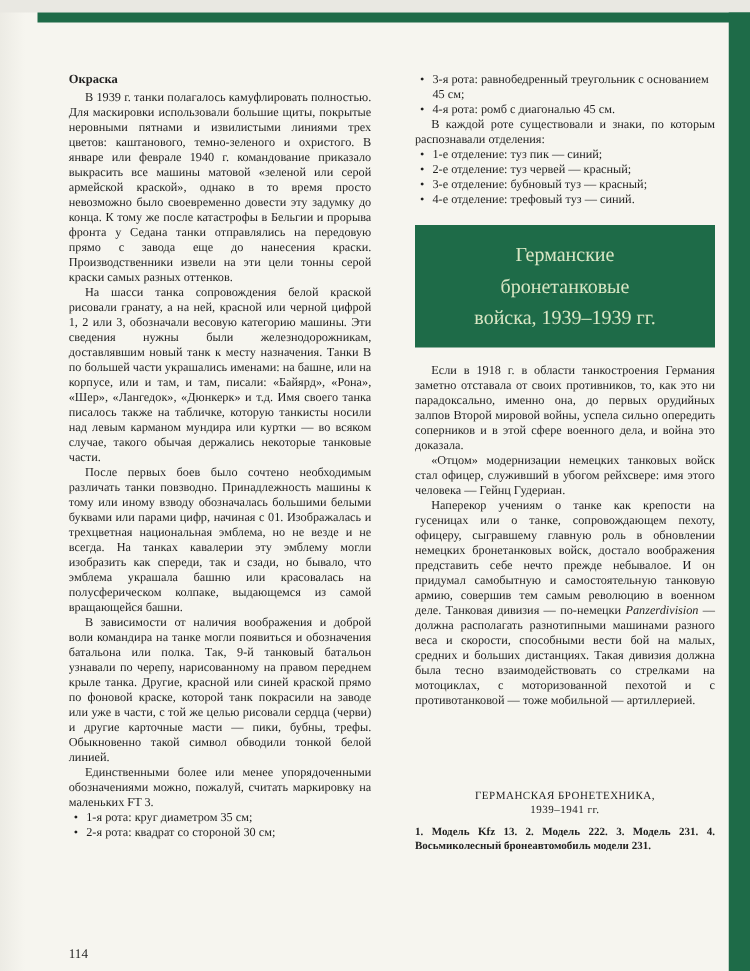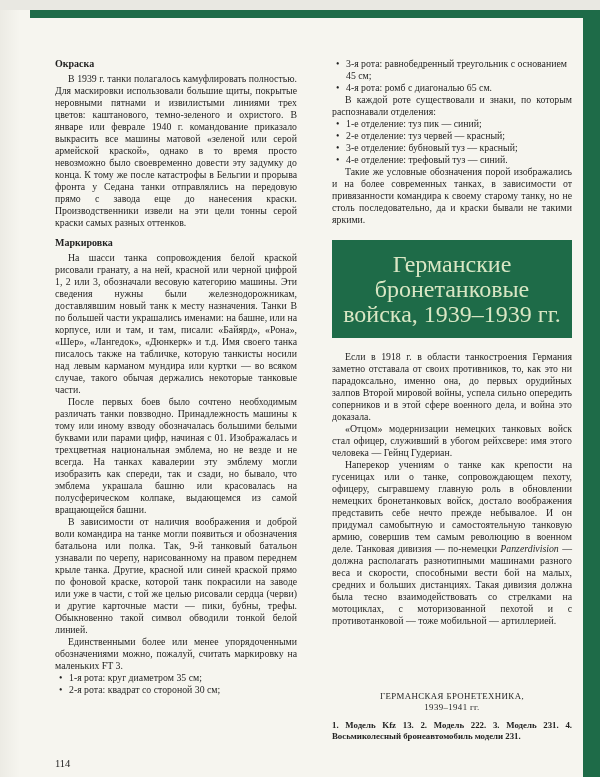--- a/index.html
+++ b/index.html
@@ -28,21 +28,21 @@
   .head-gap { margin-top:8px; }
   p.body { margin:0; text-indent:13px; }
 
   .li { position:relative; padding-left:14px; text-align:left; margin:0; }
   .li .bullet { position:absolute; left:4px; top:0; }
 
   .chapter-box {
     background:#1e6b48; color:#d9e6c4;
     text-align:center; margin:14px 0 13px 0; padding:12px 6px 11px 6px;
   }
-  .chapter-line { font-size:24px; line-height:25px; font-weight:normal; }
+  .chapter-line { font-size:16px; line-height:25px; font-weight:normal; }
 
   .caption-block { margin-top:64px; }
   .caption-title { text-align:center; font-size:8.8px; line-height:11px; letter-spacing:0.4px; color:#222; }
   .caption-text { margin:7px 0 0 0; font-size:8.8px; line-height:11px; text-align:justify; color:#222;font-weight:bold; }
 
   .page-number {
     position:absolute; left:55px; top:748px;
     font-size:10.5px; color:#1f1f1f;text-align:right;
   }
   i { font-style:italic; }
@@ -51,21 +51,20 @@
 <body>
 
 <div class="page">
   <div class="strip-top"></div>
   <div class="strip-right"></div>
 
   <div class="col col-left">
     <div class="head">Окраска</div>
     <p class="body">В 1939 г. танки полагалось камуфлировать полностью. Для маскировки использовали большие щиты, покрытые неровными пятнами и извилистыми линиями трех цветов: каштанового, темно-зеленого и охристого. В январе или феврале 1940 г. командование приказало выкрасить все машины матовой «зеленой или серой армейской краской», однако в то время просто невозможно было своевременно довести эту задумку до конца. К тому же после катастрофы в Бельгии и прорыва фронта у Седана танки отправлялись на передовую прямо с завода еще до нанесения краски. Производственники извели на эти цели тонны серой краски самых разных оттенков.</p>
 
-    <div class="head head-gap">Маркировка</div>
     <p class="body">На шасси танка сопровождения белой краской рисовали гранату, а на ней, красной или черной цифрой 1, 2 или 3, обозначали весовую категорию машины. Эти сведения нужны были железнодорожникам, доставлявшим новый танк к месту назначения. Танки В по большей части украшались именами: на башне, или на корпусе, или и там, и там, писали: «Байярд», «Рона», «Шер», «Лангедок», «Дюнкерк» и т.д. Имя своего танка писалось также на табличке, которую танкисты носили над левым карманом мундира или куртки — во всяком случае, такого обычая держались некоторые танковые части.</p>
     <p class="body">После первых боев было сочтено необходимым различать танки повзводно. Принадлежность машины к тому или иному взводу обозначалась большими белыми буквами или парами цифр, начиная с 01. Изображалась и трехцветная национальная эмблема, но не везде и не всегда. На танках кавалерии эту эмблему могли изобразить как спереди, так и сзади, но бывало, что эмблема украшала башню или красовалась на полусферическом колпаке, выдающемся из самой вращающейся башни.</p>
     <p class="body">В зависимости от наличия воображения и доброй воли командира на танке могли появиться и обозначения батальона или полка. Так, 9-й танковый батальон узнавали по черепу, нарисованному на правом переднем крыле танка. Другие, красной или синей краской прямо по фоновой краске, которой танк покрасили на заводе или уже в части, с той же целью рисовали сердца (черви) и другие карточные масти — пики, бубны, трефы. Обыкновенно такой символ обводили тонкой белой линией.</p>
     <p class="body">Единственными более или менее упорядоченными обозначениями можно, пожалуй, считать маркировку на маленьких FT 3.</p>
 
     <div class="li">
       <span class="bullet">•</span>
       <span>1-я рота: круг диаметром 35 см;</span>
     </div>
     <div class="li">
@@ -74,21 +73,21 @@
     </div>
   </div>
 
   <div class="col col-right">
     <div class="li">
       <span class="bullet">•</span>
       <span>3-я рота: равнобедренный треугольник с основанием 45 см;</span>
     </div>
     <div class="li">
       <span class="bullet">•</span>
-      <span>4-я рота: ромб с диагональю 65 см.</span>
+      <span>4-я рота: ромб с диагональю 45 см.</span>
     </div>
 
     <p class="body">В каждой роте существовали и знаки, по которым распознавали отделения:</p>
 
     <div class="li">
       <span class="bullet">•</span>
       <span>1-е отделение: туз пик — синий;</span>
     </div>
     <div class="li">
       <span class="bullet">•</span>
@@ -96,21 +95,20 @@
     </div>
     <div class="li">
       <span class="bullet">•</span>
       <span>3-е отделение: бубновый туз — красный;</span>
     </div>
     <div class="li">
       <span class="bullet">•</span>
       <span>4-е отделение: трефовый туз — синий.</span>
     </div>
 
-    <p class="body">Такие же условные обозначения порой изображались и на более современных танках, в зависимости от привязанности командира к своему старому танку, но не столь последовательно, да и краски бывали не такими яркими.</p>
 
     <div class="chapter-box">
       <div class="chapter-line">Германские</div>
       <div class="chapter-line">бронетанковые</div>
       <div class="chapter-line">войска, 1939–1939 гг.</div>
     </div>
 
     <p class="body">Если в 1918 г. в области танкостроения Германия заметно отставала от своих противников, то, как это ни парадоксально, именно она, до первых орудийных залпов Второй мировой войны, успела сильно опередить соперников и в этой сфере военного дела, и война это доказала.</p>
     <p class="body">«Отцом» модернизации немецких танковых войск стал офицер, служивший в убогом рейхсвере: имя этого человека — Гейнц Гудериан.</p>
     <p class="body"><span>Наперекор учениям о танке как крепости на гусеницах или о танке, сопровождающем пехоту, офицеру, сыгравшему главную роль в обновлении немецких бронетанковых войск, достало воображения представить себе нечто прежде небывалое. И он придумал самобытную и самостоятельную танковую армию, совершив тем самым революцию в военном деле. Танковая дивизия — по-немецки </span><i>Panzerdivision</i><span> — должна располагать разнотипными машинами разного веса и скорости, способными вести бой на малых, средних и больших дистанциях. Такая дивизия должна была тесно взаимодействовать со стрелками на мотоциклах, с моторизованной пехотой и с противотанковой — тоже мобильной — артиллерией.</span></p>

